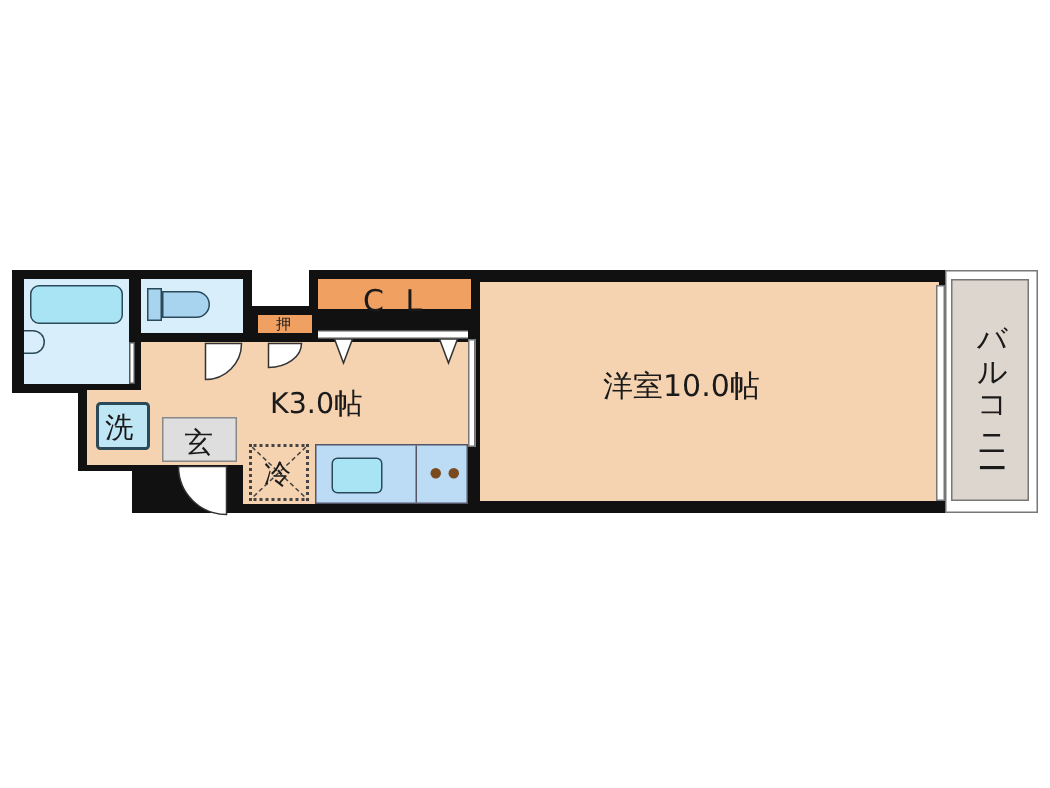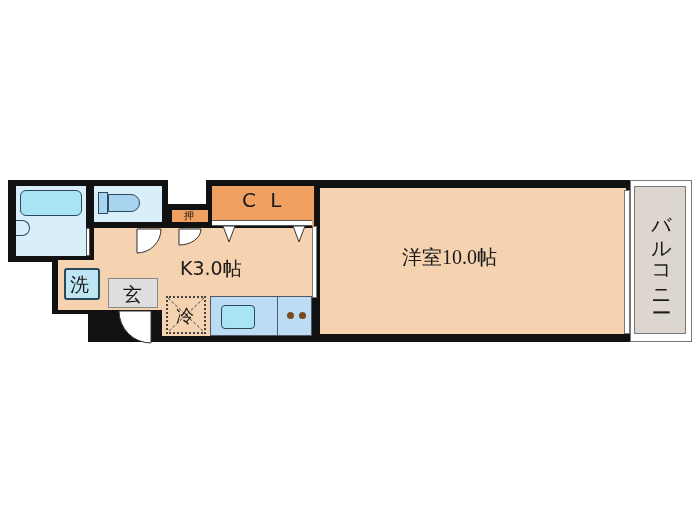--- a/index.html
+++ b/index.html
@@ -28,21 +28,21 @@
 
 <div class="abs" style="left:94px;top:186px;width:68px;height:36px;background:#d8eefa;">
   <div class="abs" style="left:4px;top:6px;width:10px;height:22px;background:#a8d4f0;border:1px solid #2a4a5a;"></div>
   <div class="abs" style="left:14px;top:8px;width:32px;height:18px;background:#a8d4f0;border:1px solid #2a4a5a;border-radius:0 12px 12px 0;"></div>
 </div>
 
 <div class="abs" style="left:172px;top:210px;width:36px;height:12px;background:#f0a060;">
   <span class="lbl" style="left:12px;top:-1px;font-size:10px;">押</span>
 </div>
 
-<div class="abs" style="left:212px;top:186px;width:102px;height:40px;background:#f0a060;">
+<div class="abs" style="left:212px;top:186px;width:102px;height:20px;background:#f0a060;">
   <span class="lbl" style="left:30px;top:2px;font-size:20px;letter-spacing:4px;">C L</span>
 </div>
 
 <div class="abs" style="left:94px;top:228px;width:218px;height:66px;background:#f5d2b0;"></div>
 <div class="abs" style="left:58px;top:260px;width:254px;height:50px;background:#f5d2b0;"></div>
 <div class="abs" style="left:162px;top:294px;width:150px;height:42px;background:#f5d2b0;"></div>
 <span class="lbl" style="left:180px;top:256px;font-size:19px;">K3.0帖</span>
 
 <div class="abs" style="left:212px;top:220px;width:100px;height:6px;background:#ffffff;border-top:1px solid #555;border-bottom:1px solid #555;"></div>
 <svg class="abs" style="left:222px;top:226px;" width="14" height="18">
@@ -83,21 +83,21 @@
 <div class="abs" style="left:210px;top:296px;width:102px;height:40px;background:#bcdcf6;border:1px solid #556;">
   <div class="abs" style="left:10px;top:8px;width:34px;height:24px;background:#a8e4f4;border:1.5px solid #2a4a5a;border-radius:4px;"></div>
   <div class="abs" style="left:66px;top:0;width:1px;height:38px;background:#556;"></div>
   <div class="abs" style="left:76px;top:15px;width:7px;height:7px;border-radius:50%;background:#7a4a1e;"></div>
   <div class="abs" style="left:88px;top:15px;width:7px;height:7px;border-radius:50%;background:#7a4a1e;"></div>
 </div>
 
 <div class="abs" style="left:312px;top:226px;width:5px;height:72px;background:#ffffff;border:1px solid #777;"></div>
 
 <div class="abs" style="left:320px;top:188px;width:306px;height:146px;background:#f5d2b0;">
-  <span class="lbl" style="left:82px;top:56px;font-size:20px;font-family:Liberation Serif, serif;">洋室10.0帖</span>
+  <span class="lbl" style="left:82px;top:56px;font-size:20px;">洋室10.0帖</span>
 </div>
 
 <div class="abs" style="left:624px;top:190px;width:6px;height:144px;background:#ffffff;border:1px solid #777;"></div>
 
 <div class="abs" style="left:630px;top:180px;width:62px;height:162px;border:1px solid #777;background:#ffffff;"></div>
 <div class="abs" style="left:634px;top:186px;width:52px;height:148px;background:#ddd6ce;border:1px solid #777;">
   <span class="lbl" style="left:14px;top:16px;font-size:20px;writing-mode:vertical-rl;text-orientation:upright;letter-spacing:2px;">バルコニー</span>
 </div>
 
 </body></html>

